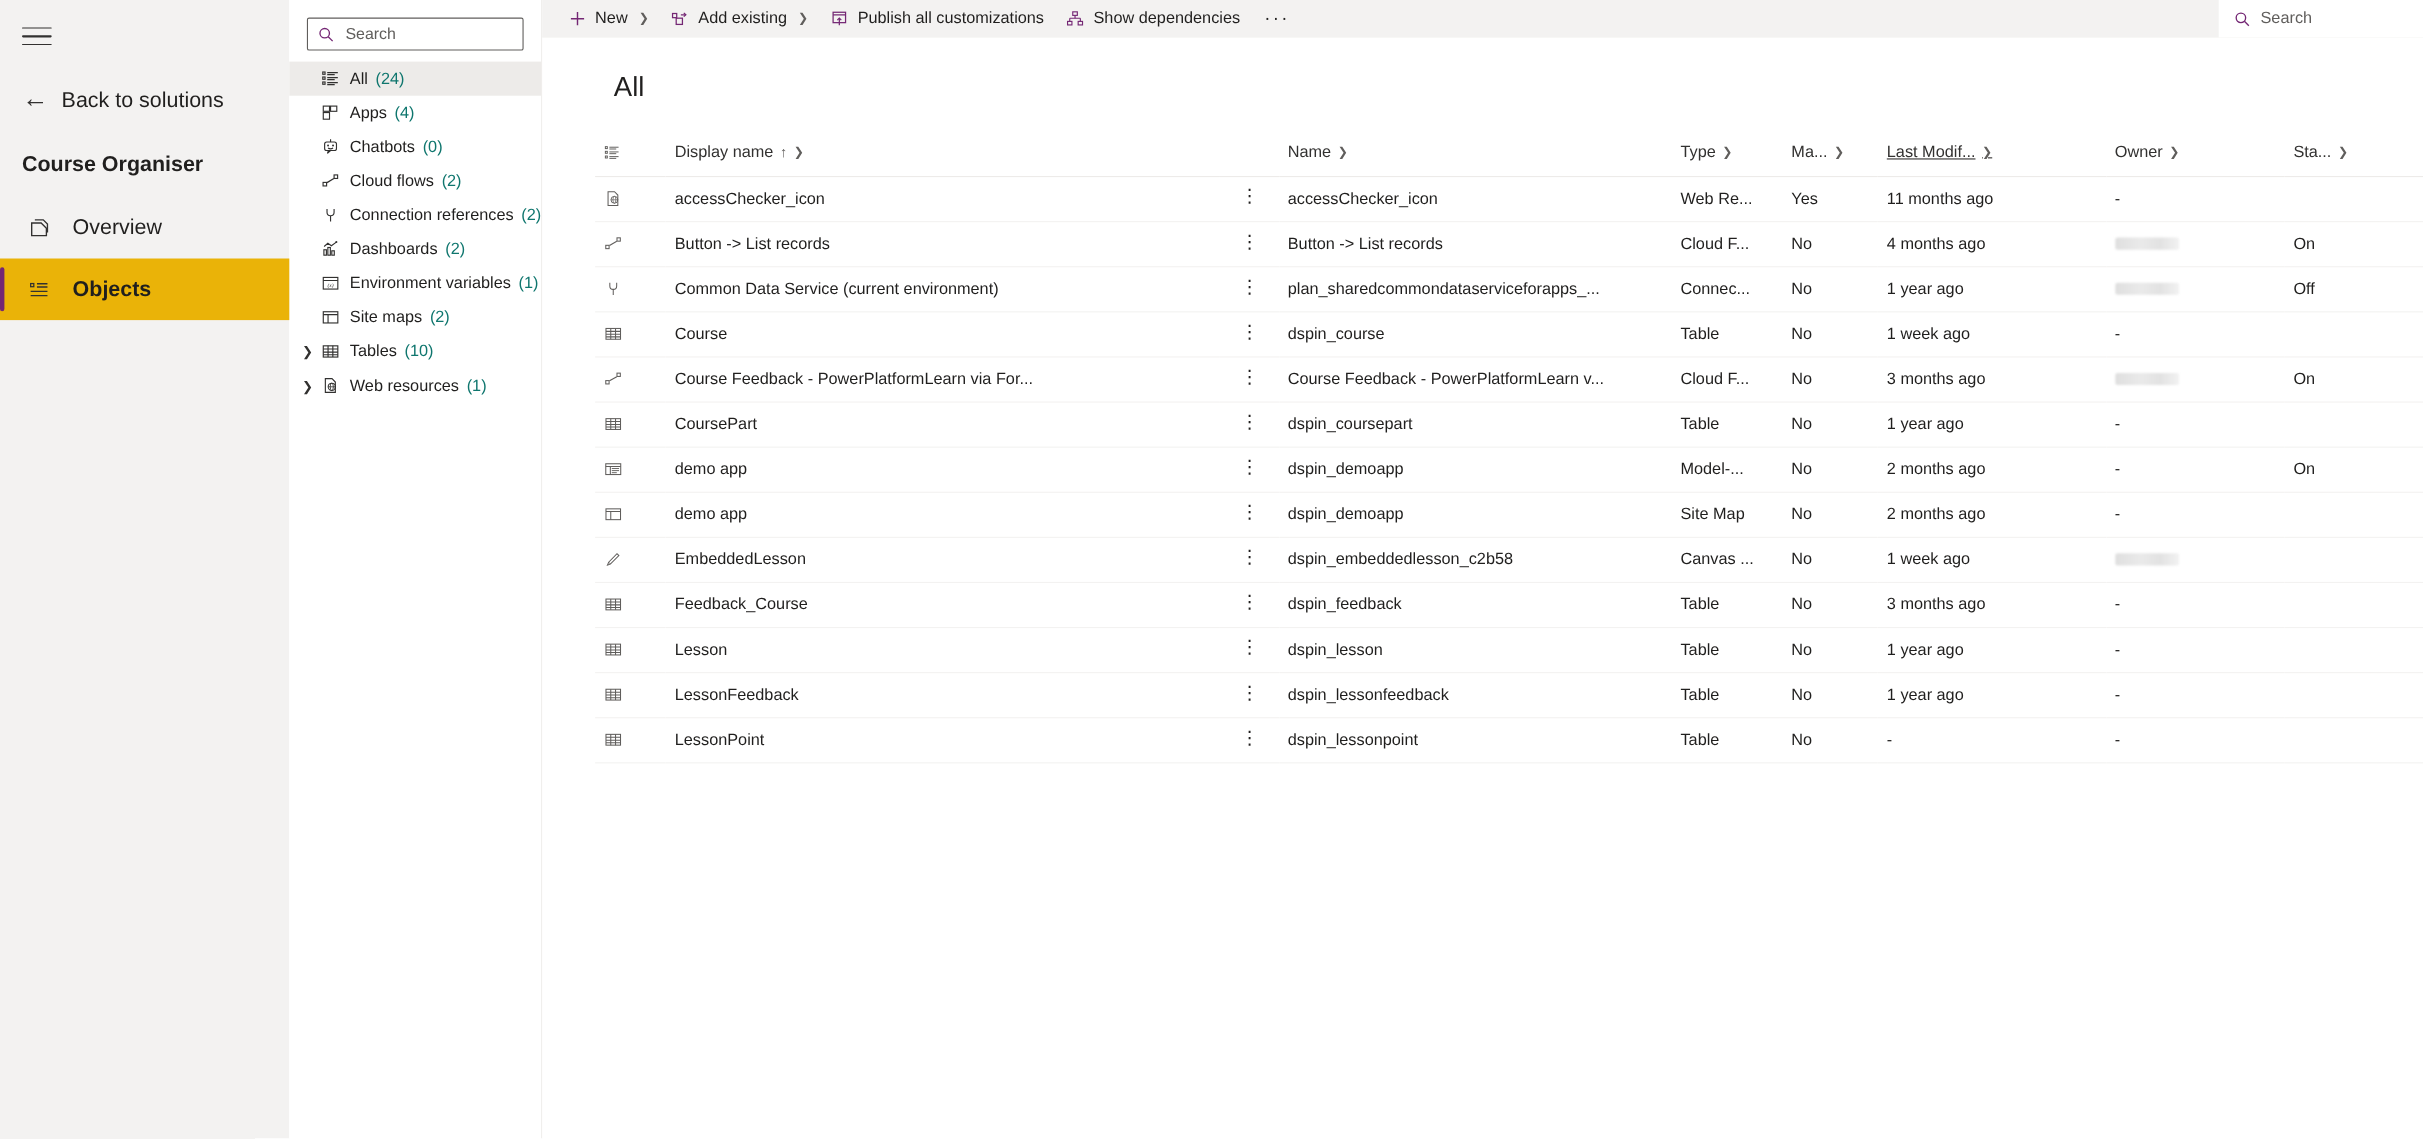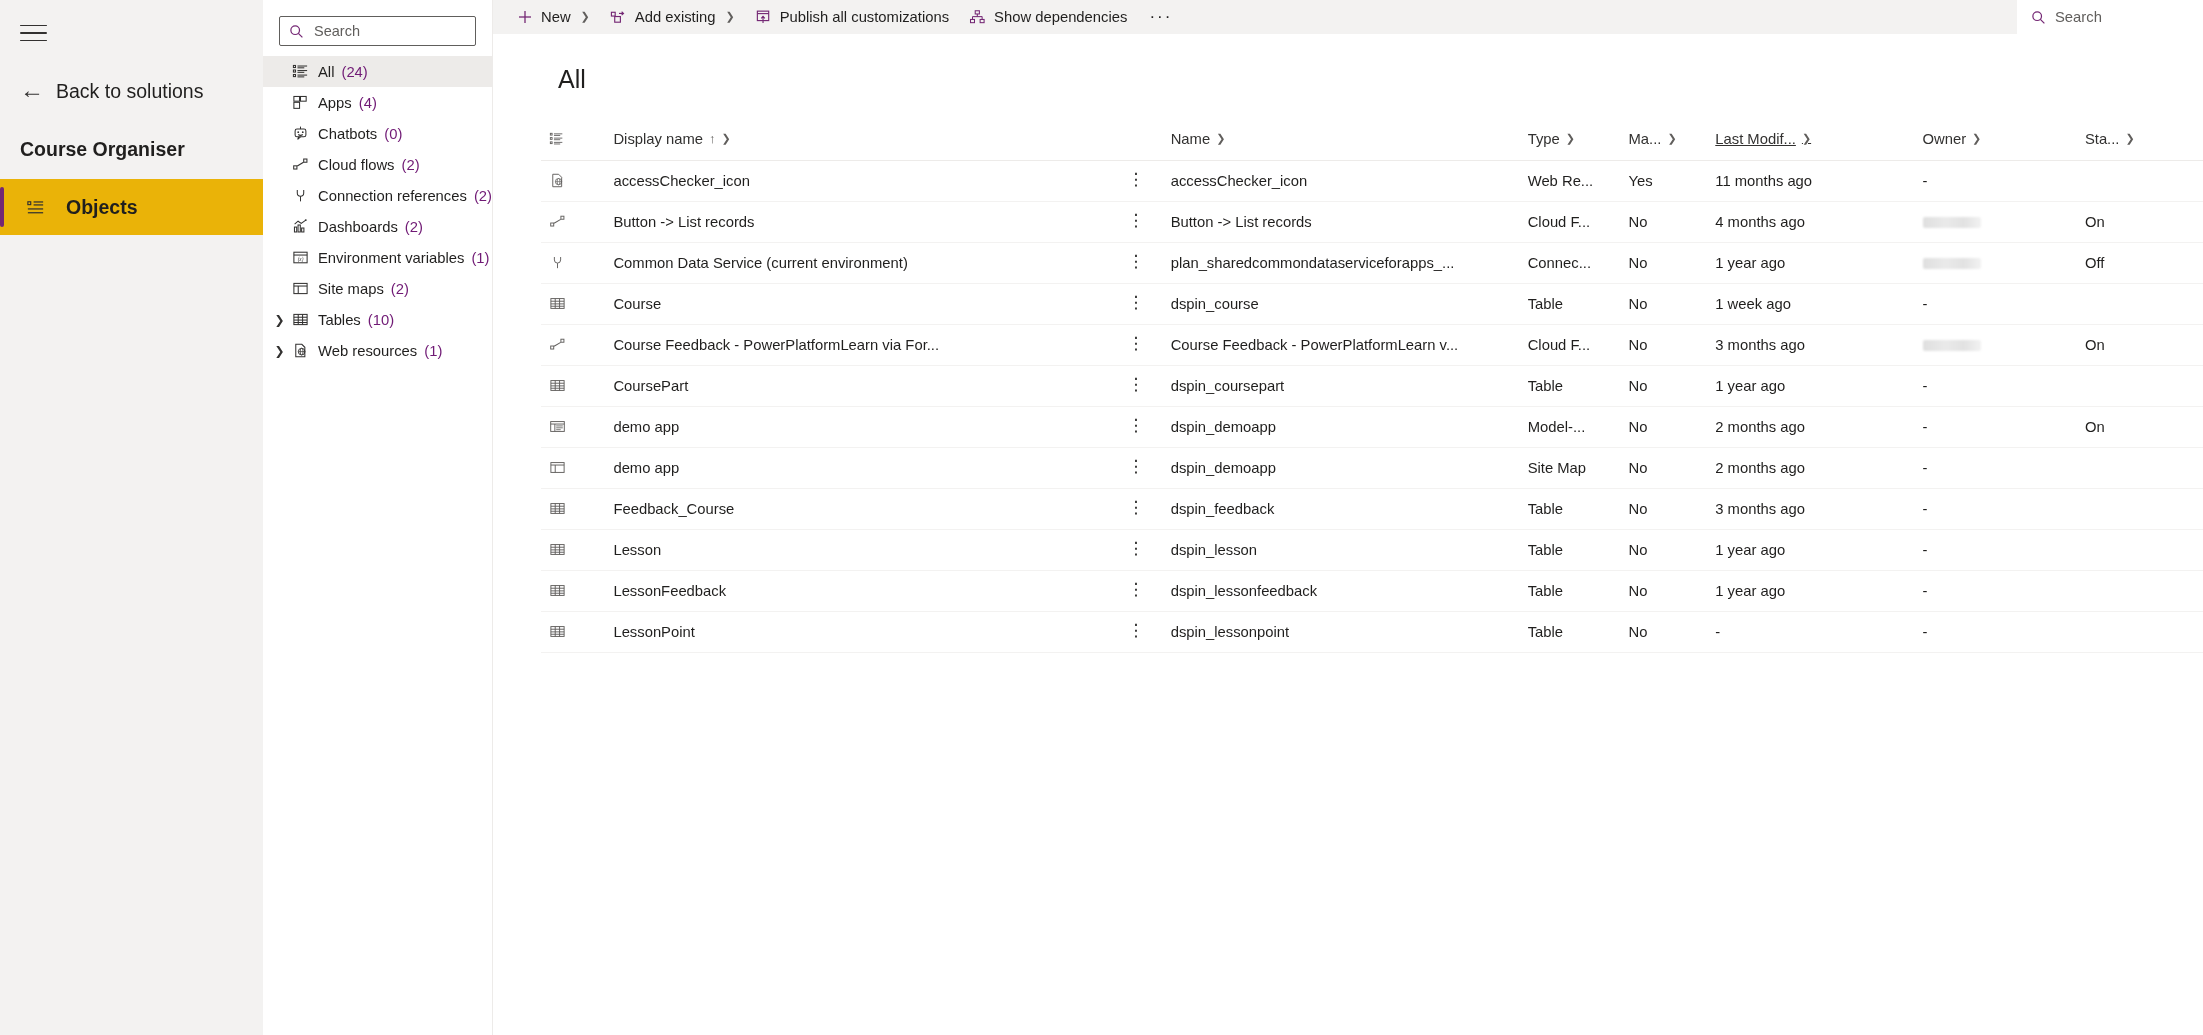--- a/index.html
+++ b/index.html
@@ -80,21 +80,21 @@
   }
   .typeitem.selected { background: #edebe9; }
   .typeitem .chev {
     width: 17px; min-width: 17px; display: flex; align-items: center;
     justify-content: center; color: #323130; font-size: 12px;
   }
   .typeitem .ti-ic {
     width: 25px; min-width: 25px; display: flex; align-items: center; justify-content: center;
   }
   .typeitem .ti-lbl { margin-left: 5px; }
-  .typeitem .ti-cnt { margin-left: 7px; color: #701a75; }
+  .typeitem .ti-cnt { margin-left: 7px; color: #0f766e; }
 
   
   .main { flex: 1; height: 100%; display: flex; flex-direction: column; min-width: 0; }
   .cmdbar {
     height: 34px; min-height: 34px; background: #f3f2f1;
     display: flex; align-items: center; padding-left: 14px;
     border-bottom: 1px solid #f3f2f1;
     position: relative;
   }
   .cmdbtn {
@@ -181,20 +181,29 @@
       </div>
     </div>
 
     <div class="backrow">
       <span class="arrow">←</span>
       <span class="lbl">Back to solutions</span>
     </div>
 
     <div class="solname">Course Organiser</div>
 
+    <div class="navitem">
+      <span class="ic">
+        <svg width="21" height="21" viewBox="0 0 22 22">
+            <path d="M4 6h9l5 5v7H4z" fill="none" stroke="#323130" stroke-width="1.3"></path>
+            <path d="M7 3h8l4 4v8" fill="none" stroke="#323130" stroke-width="1.3"></path>
+          </svg>
+      </span>
+      <span>Overview</span>
+    </div>
 
     <div class="navitem selected">
       <span class="ic">
         <svg width="21" height="21" viewBox="0 0 22 22">
           <rect x="3" y="5" width="3" height="3" fill="none" stroke="#323130" stroke-width="1.2"></rect>
           <line x1="9" y1="5.2" x2="19" y2="5.2" stroke="#323130" stroke-width="1.3"></line>
           <line x1="9" y1="8.3" x2="19" y2="8.3" stroke="#323130" stroke-width="1.3"></line>
           <line x1="3" y1="12.5" x2="19" y2="12.5" stroke="#323130" stroke-width="1.3"></line>
           <line x1="3" y1="16.5" x2="19" y2="16.5" stroke="#323130" stroke-width="1.3"></line>
         </svg>
@@ -656,20 +665,38 @@
               <td class="c-type">Site Map</td>
               <td class="c-man">No</td>
               <td class="c-mod">2 months ago</td>
               <td class="c-own">-</td>
               <td class="c-sta"></td>
             </tr>
             <tr>
               <td class="c-icon">
                 <span class="rowicon">
                   <svg width="17" height="17" viewBox="0 0 18 18">
+                    <path d="M3.4 14.6l1.2-2.8L12.6 3.6l1.8 1.8-8.2 8.2z" fill="none" stroke="#605e5c" stroke-width="1"></path>
+                    <line x1="4.8" y1="11.9" x2="6.3" y2="13.5" stroke="#605e5c" stroke-width=".9"></line>
+                  </svg>
+                </span>
+              </td>
+              <td class="c-disp">EmbeddedLesson</td>
+              <td class="c-menu"><span class="vdots">⋮</span></td>
+              <td class="c-name">dspin_embeddedlesson_c2b58</td>
+              <td class="c-type">Canvas ...</td>
+              <td class="c-man">No</td>
+              <td class="c-mod">1 week ago</td>
+              <td class="c-own"><span class="redact"></span></td>
+              <td class="c-sta"></td>
+            </tr>
+            <tr>
+              <td class="c-icon">
+                <span class="rowicon">
+                  <svg width="17" height="17" viewBox="0 0 18 18">
                     <rect x="2" y="3.8" width="14" height="10.4" fill="none" stroke="#605e5c" stroke-width="1"></rect>
                     <line x1="2" y1="6.6" x2="16" y2="6.6" stroke="#605e5c" stroke-width="1"></line>
                     <line x1="2" y1="9.4" x2="16" y2="9.4" stroke="#605e5c" stroke-width="1"></line>
                     <line x1="2" y1="11.9" x2="16" y2="11.9" stroke="#605e5c" stroke-width="1"></line>
                     <line x1="6.6" y1="3.8" x2="6.6" y2="14.2" stroke="#605e5c" stroke-width="1"></line>
                     <line x1="11.2" y1="3.8" x2="11.2" y2="14.2" stroke="#605e5c" stroke-width="1"></line>
                   </svg>
                 </span>
               </td>
               <td class="c-disp">Feedback_Course</td>

